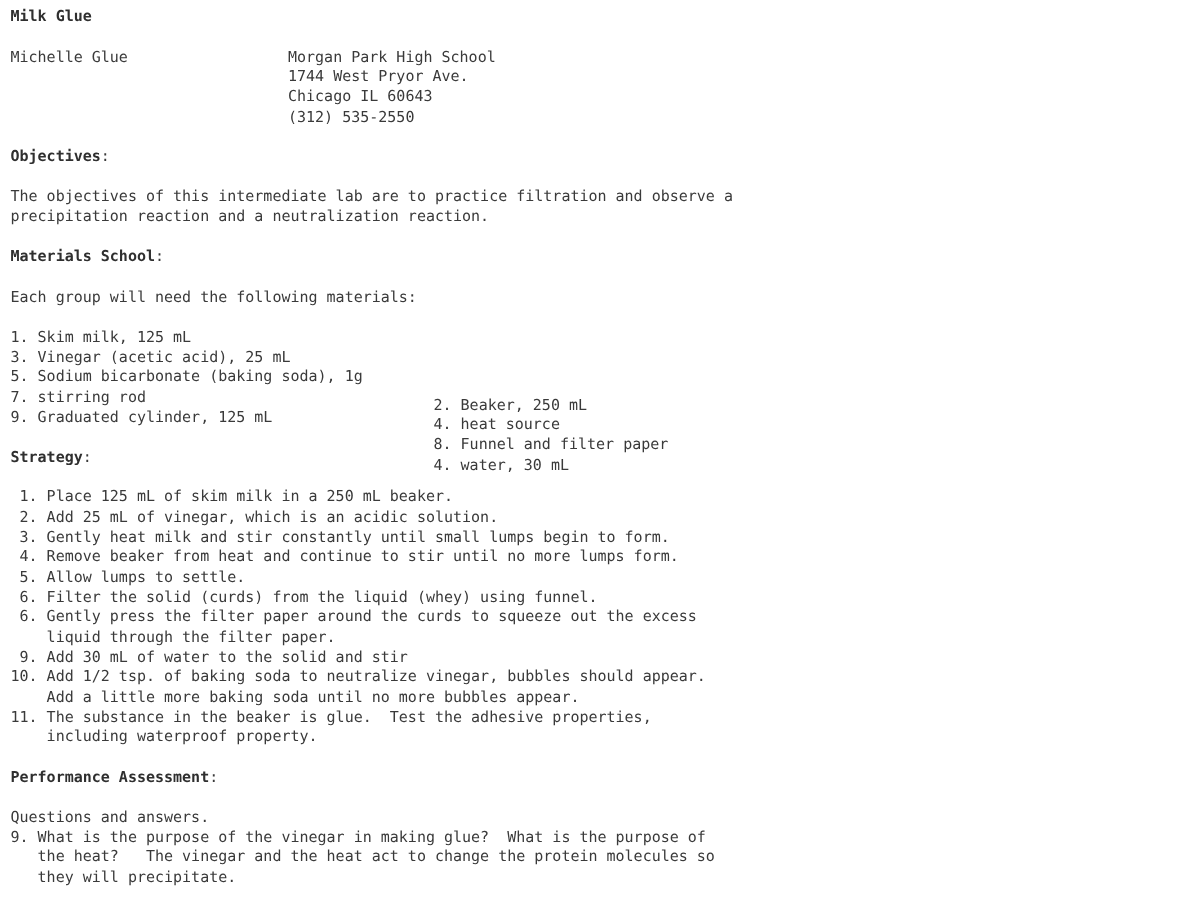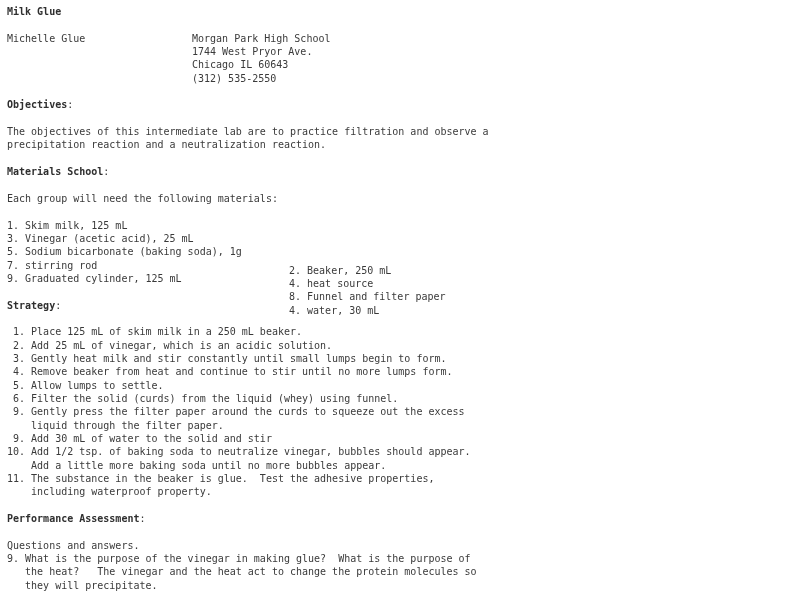--- a/index.html
+++ b/index.html
@@ -81,21 +81,21 @@
   <div class="line"></div>
 
   <div class="line"><b>Strategy</b><span>:</span></div>
   <div class="line"></div>
   <div class="line"> 1. Place 125 mL of skim milk in a 250 mL beaker.</div>
   <div class="line"> 2. Add 25 mL of vinegar, which is an acidic solution.</div>
   <div class="line"> 3. Gently heat milk and stir constantly until small lumps begin to form.</div>
   <div class="line"> 4. Remove beaker from heat and continue to stir until no more lumps form.</div>
   <div class="line"> 5. Allow lumps to settle.</div>
   <div class="line"> 6. Filter the solid (curds) from the liquid (whey) using funnel.</div>
-  <div class="line"> 9. Gently press the filter paper around the curds to squeeze out the excess</div>
+  <div class="line"> 6. Gently press the filter paper around the curds to squeeze out the excess</div>
   <div class="line">    liquid through the filter paper.</div>
   <div class="line"> 9. Add 30 mL of water to the solid and stir</div>
   <div class="line">10. Add 1/2 tsp. of baking soda to neutralize vinegar, bubbles should appear.</div>
   <div class="line">    Add a little more baking soda until no more bubbles appear.</div>
   <div class="line">11. The substance in the beaker is glue.  Test the adhesive properties,</div>
   <div class="line">    including waterproof property.</div>
   <div class="line"></div>
 
   <div class="line"><b>Performance Assessment</b><span>:</span></div>
   <div class="line"></div>

